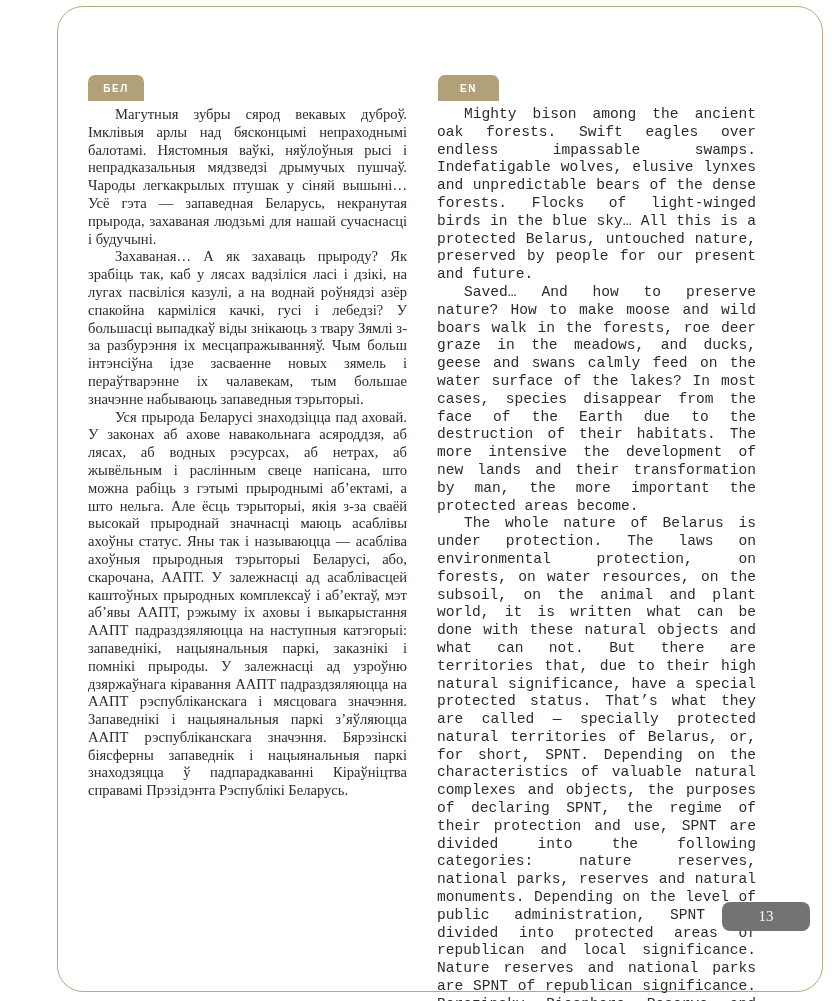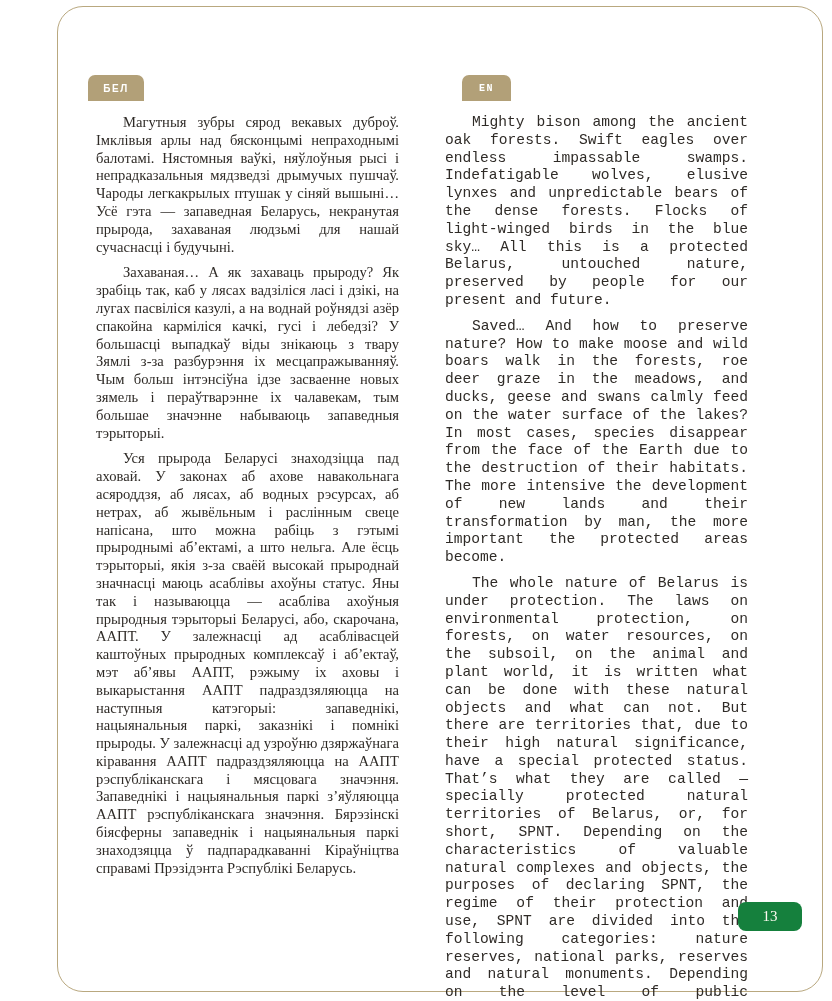--- a/index.html
+++ b/index.html
@@ -32,42 +32,42 @@
     font-size: 10px;
     font-weight: bold;
     letter-spacing: 1.5px;
     display: flex;
     align-items: center;
     justify-content: center;
     border-radius: 7px 7px 0 0;
     box-sizing: border-box;
   }
   .tab-bel { left: 88px; width: 56px; }
-  .tab-en  { left: 462px; width: 49px; font-family: Liberation Mono, monospace; }
+  .tab-en  { left: 438px; width: 61px; }
   .col {
     position: absolute;
     top: 106px;
     width: 319px;
     text-align: justify;
     font-size: 14.6px;
     line-height: 17.8px;
     color: #2f2b27;
     hyphens: auto;
     -webkit-hyphens: auto;
   }
-  .col p { margin: 8px; padding: 0; text-indent: 27px; }
+  .col p { margin: 0; padding: 0; text-indent: 27px; }
   .col-left  { left: 88px; }
   .col-right { left: 437px; font-family: Liberation Mono, monospace; }
   .page-num-tab {
     position: absolute;
-    left: 738px;
+    left: 722px;
     top: 902px;
-    width: 64px;
+    width: 88px;
     height: 29px;
-    background: #15803d;
+    background: #737373;
     border-radius: 8px;
     color: #fdf9f0;
     font-size: 15px;
     font-family: "Liberation Serif", serif;
     display: flex;
     align-items: center;
     justify-content: center;
   }
 </style>
 </head>

